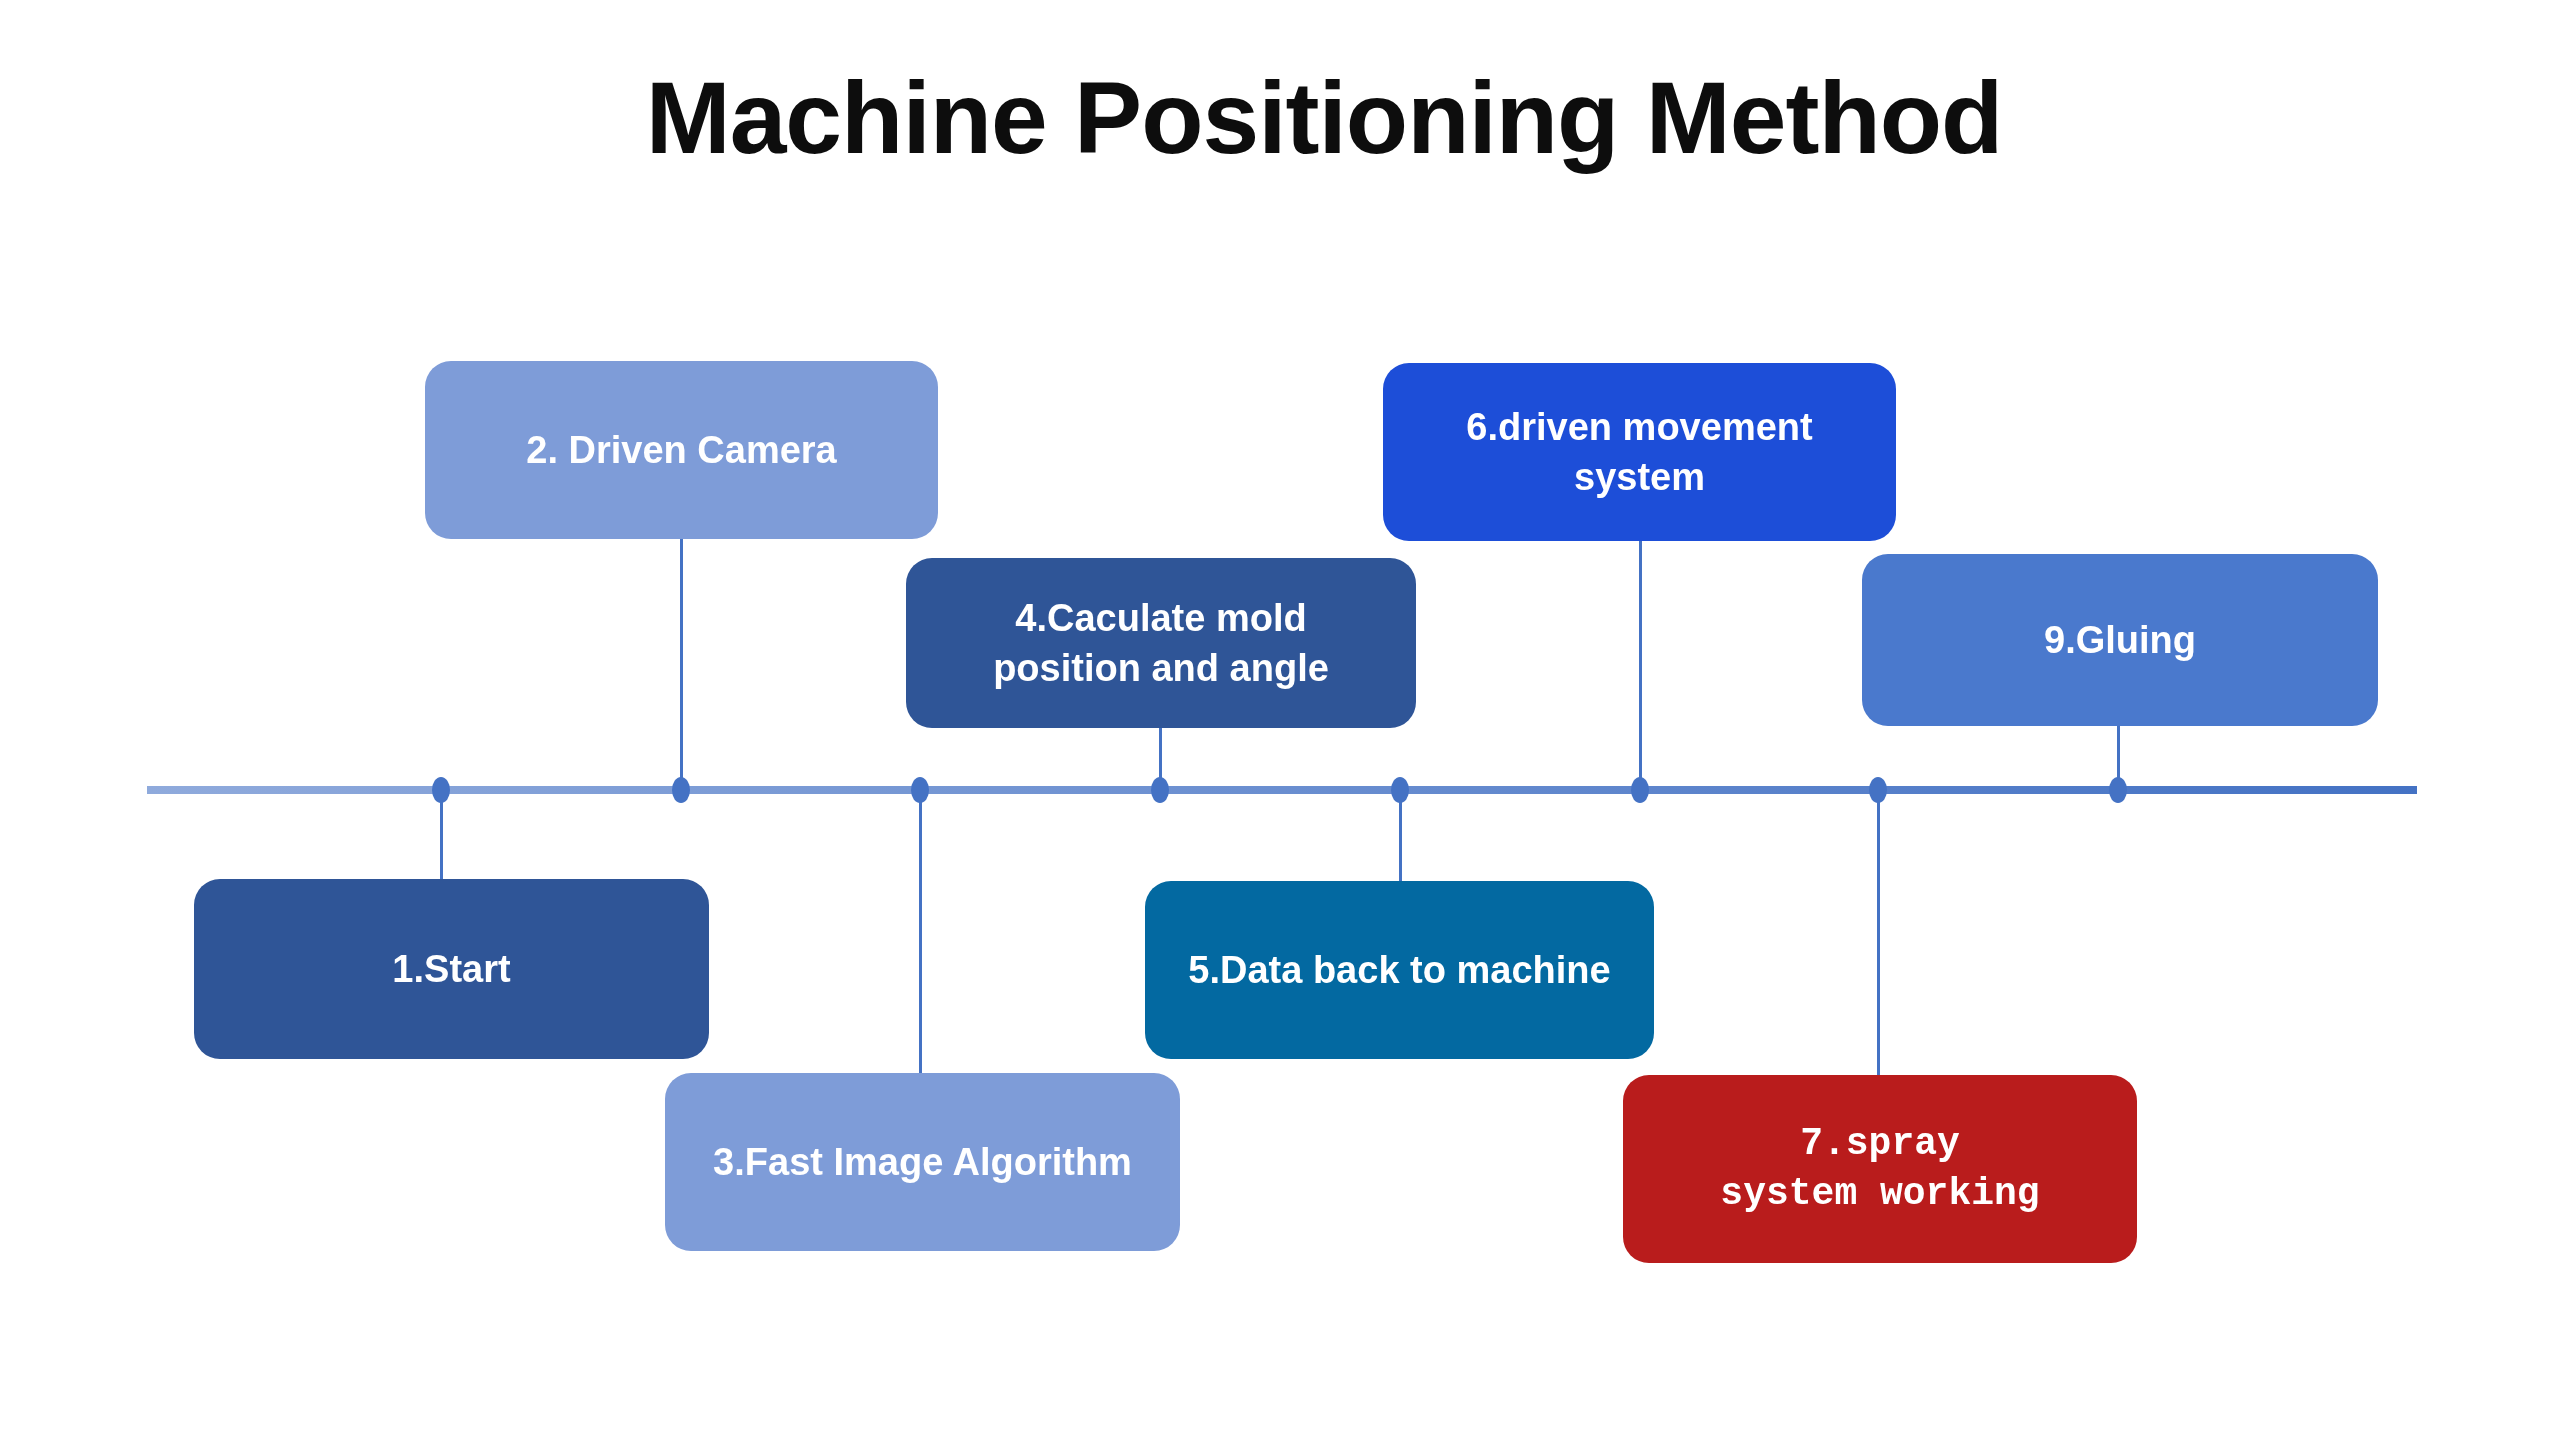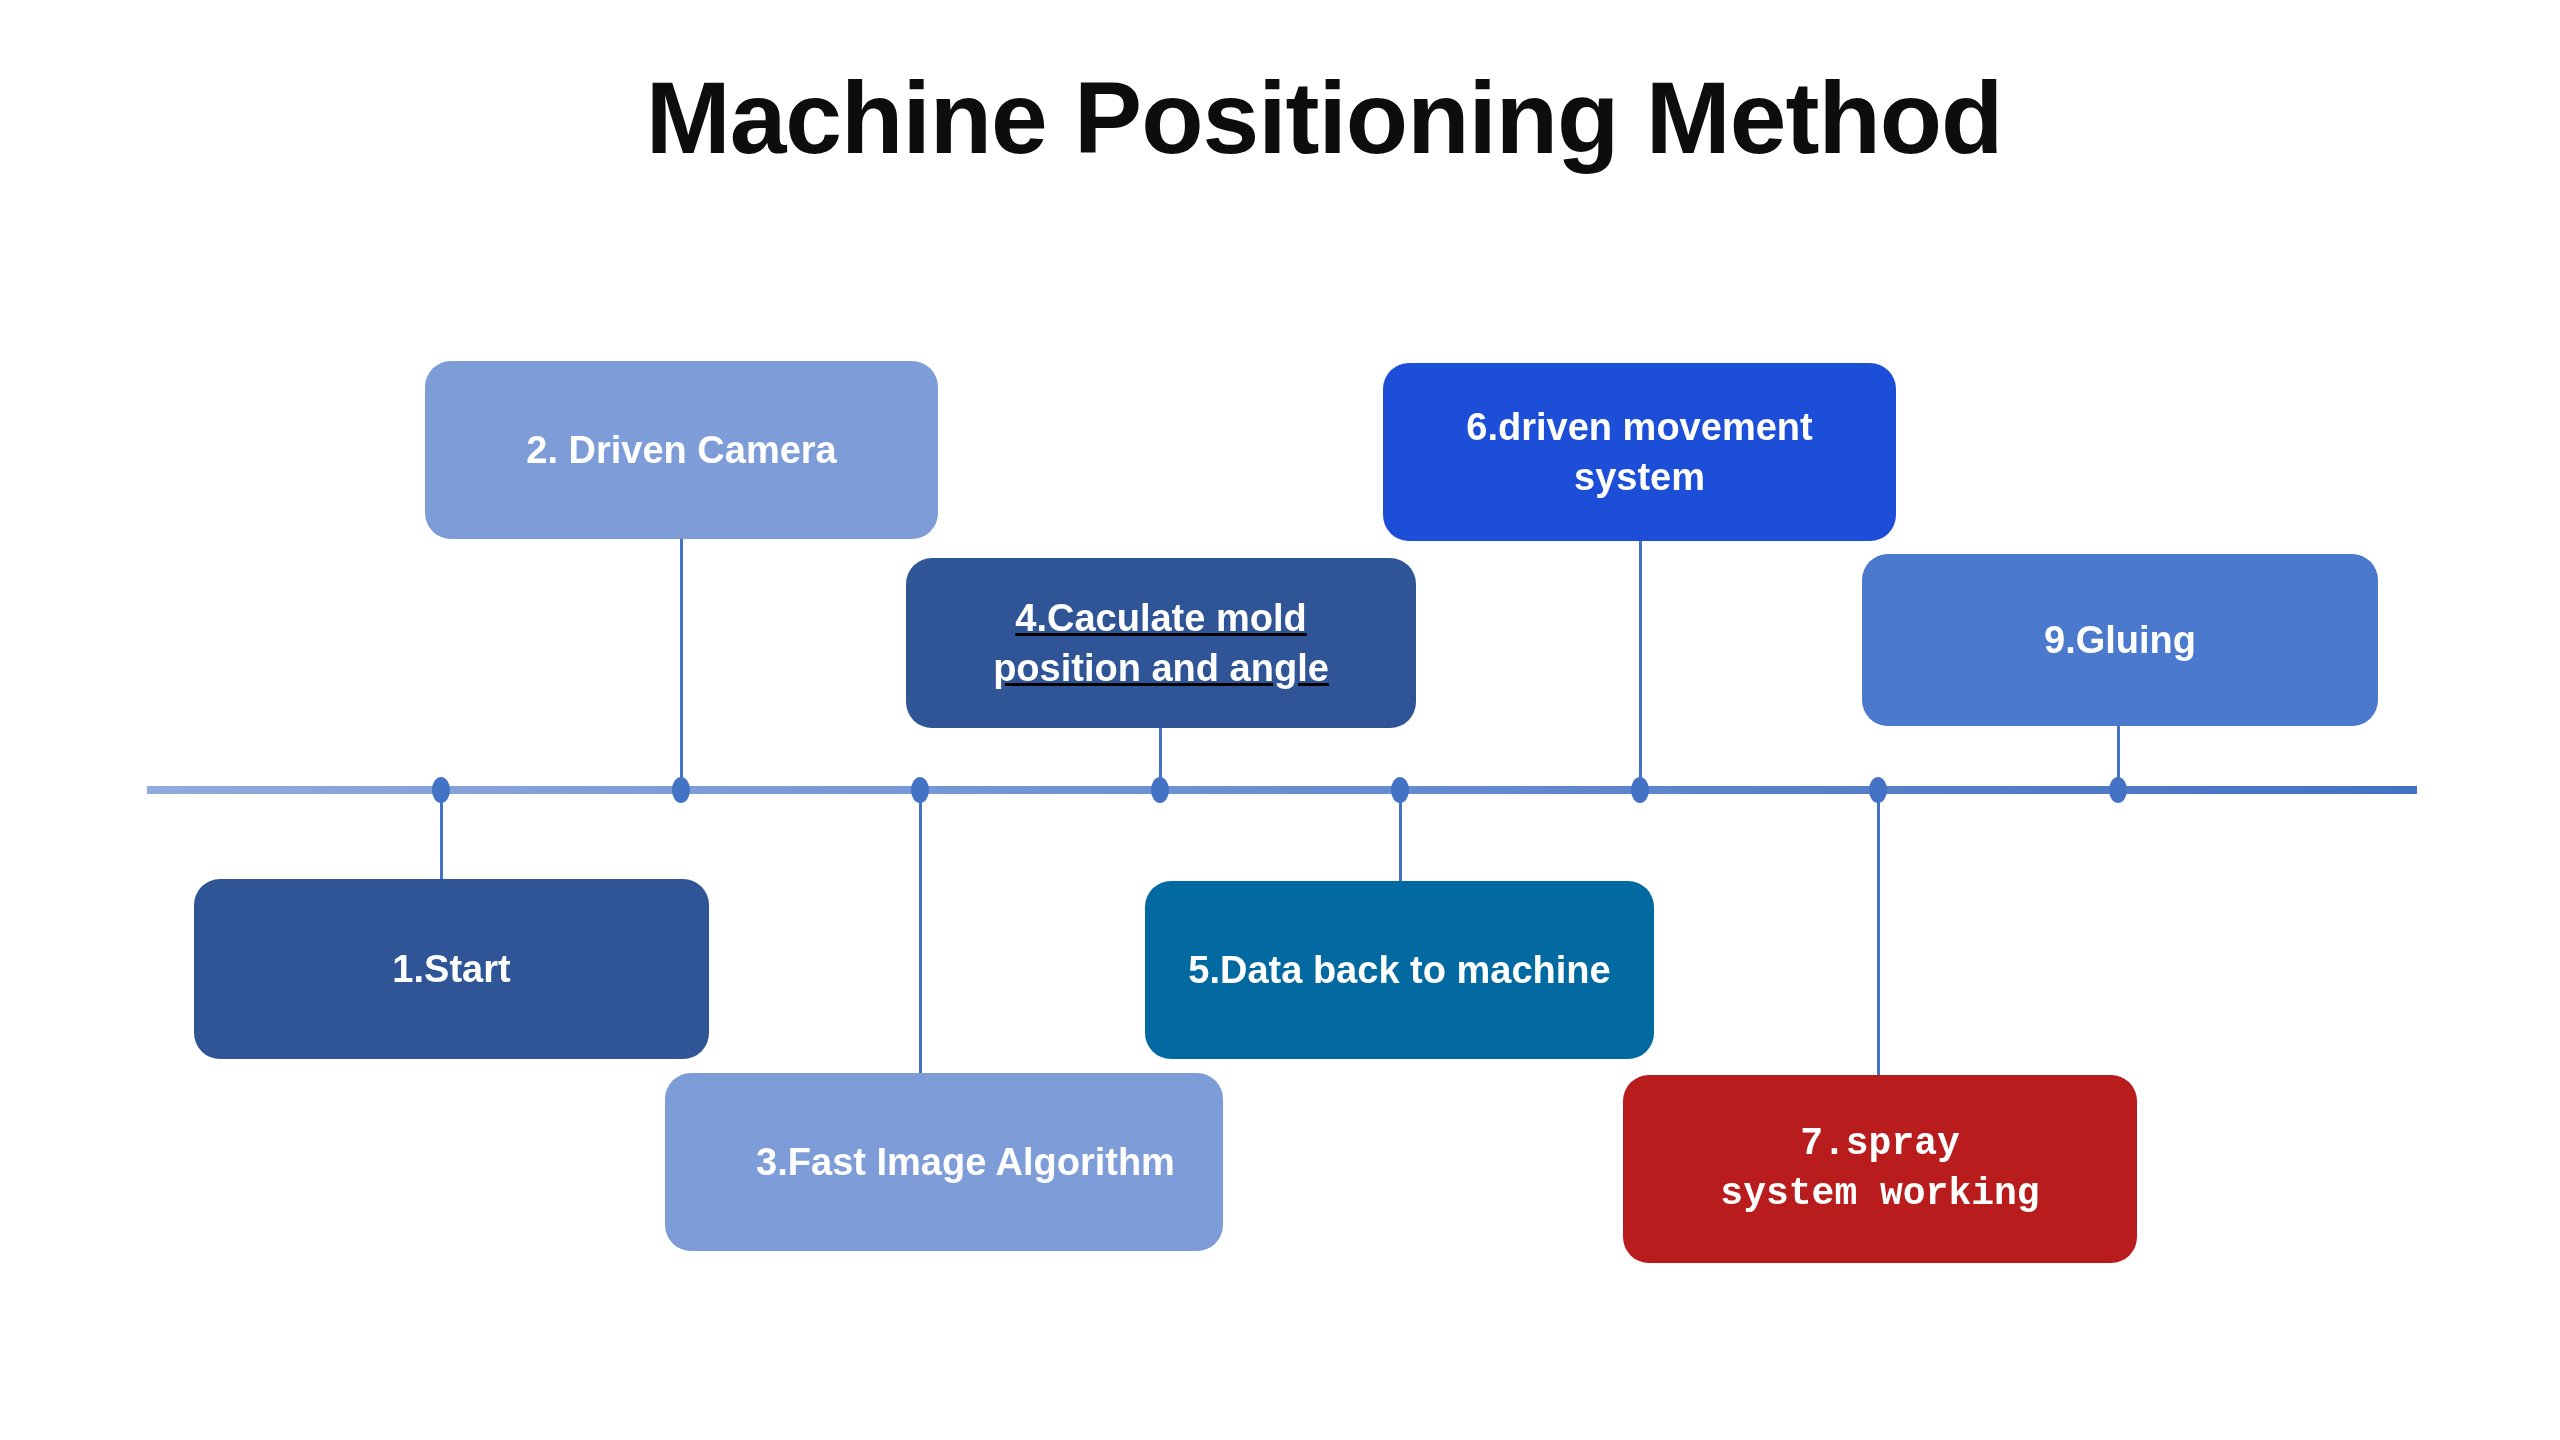--- a/index.html
+++ b/index.html
@@ -123,24 +123,24 @@
   <div class="connector" id="conn-6" style="background: rgb(68, 114, 196);"></div>
   <div class="connector" id="conn-7" style="background: rgb(68, 114, 196);"></div>
   <div class="connector" id="conn-8" style="background: rgb(68, 114, 196);"></div>
 
   <div class="step-box" id="box-1" style="background: rgb(47, 85, 151);">
     <span class="step-label">1.Start</span>
   </div>
   <div class="step-box" id="box-2" style="background: rgb(126, 156, 216);">
     <span class="step-label">2. Driven Camera</span>
   </div>
-  <div class="step-box" id="box-3" style="background: rgb(126, 156, 216); padding-left: 43px;">
+  <div class="step-box" id="box-3" style="background: rgb(126, 156, 216);">
     <span class="step-label">3.Fast Image Algorithm</span>
   </div>
-  <div class="step-box" id="box-4" style="background: rgb(47, 85, 151); text-decoration: underline;">
+  <div class="step-box" id="box-4" style="background: rgb(47, 85, 151);">
     <span class="step-label">4.Caculate mold
 position and angle</span>
   </div>
   <div class="step-box" id="box-5" style="background: #0369a1;">
     <span class="step-label">5.Data back to machine</span>
   </div>
   <div class="step-box" id="box-6" style="background: #1d4ed8;">
     <span class="step-label">6.driven movement
 system</span>
   </div>

